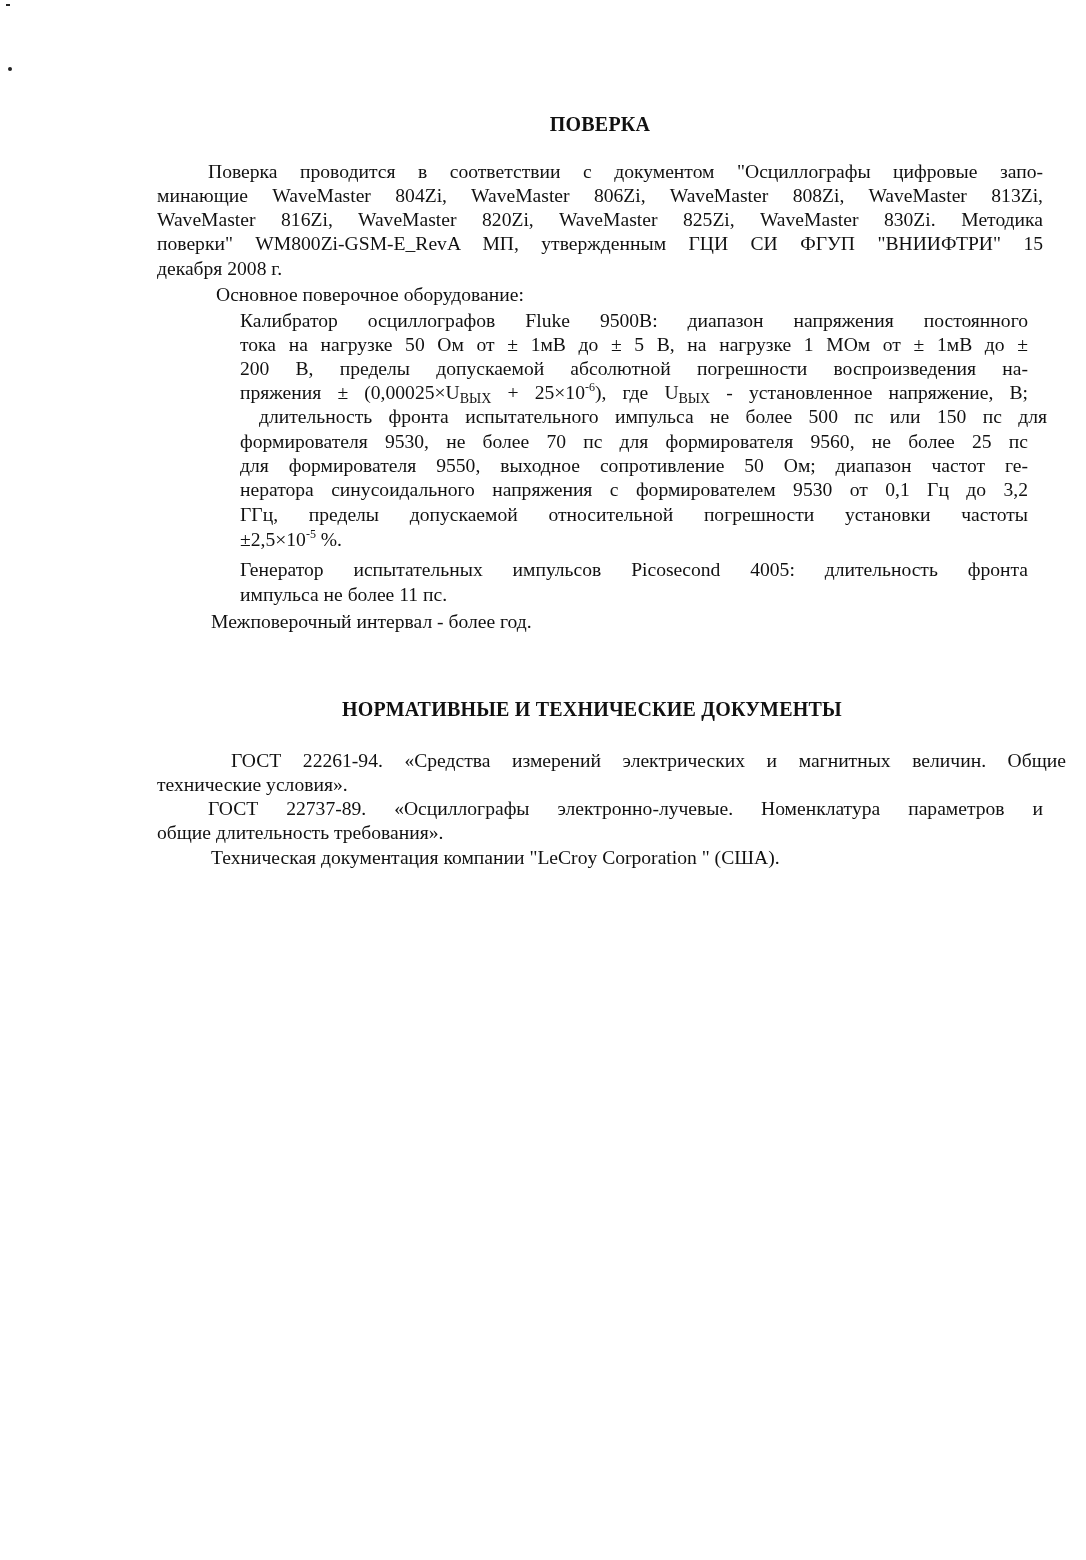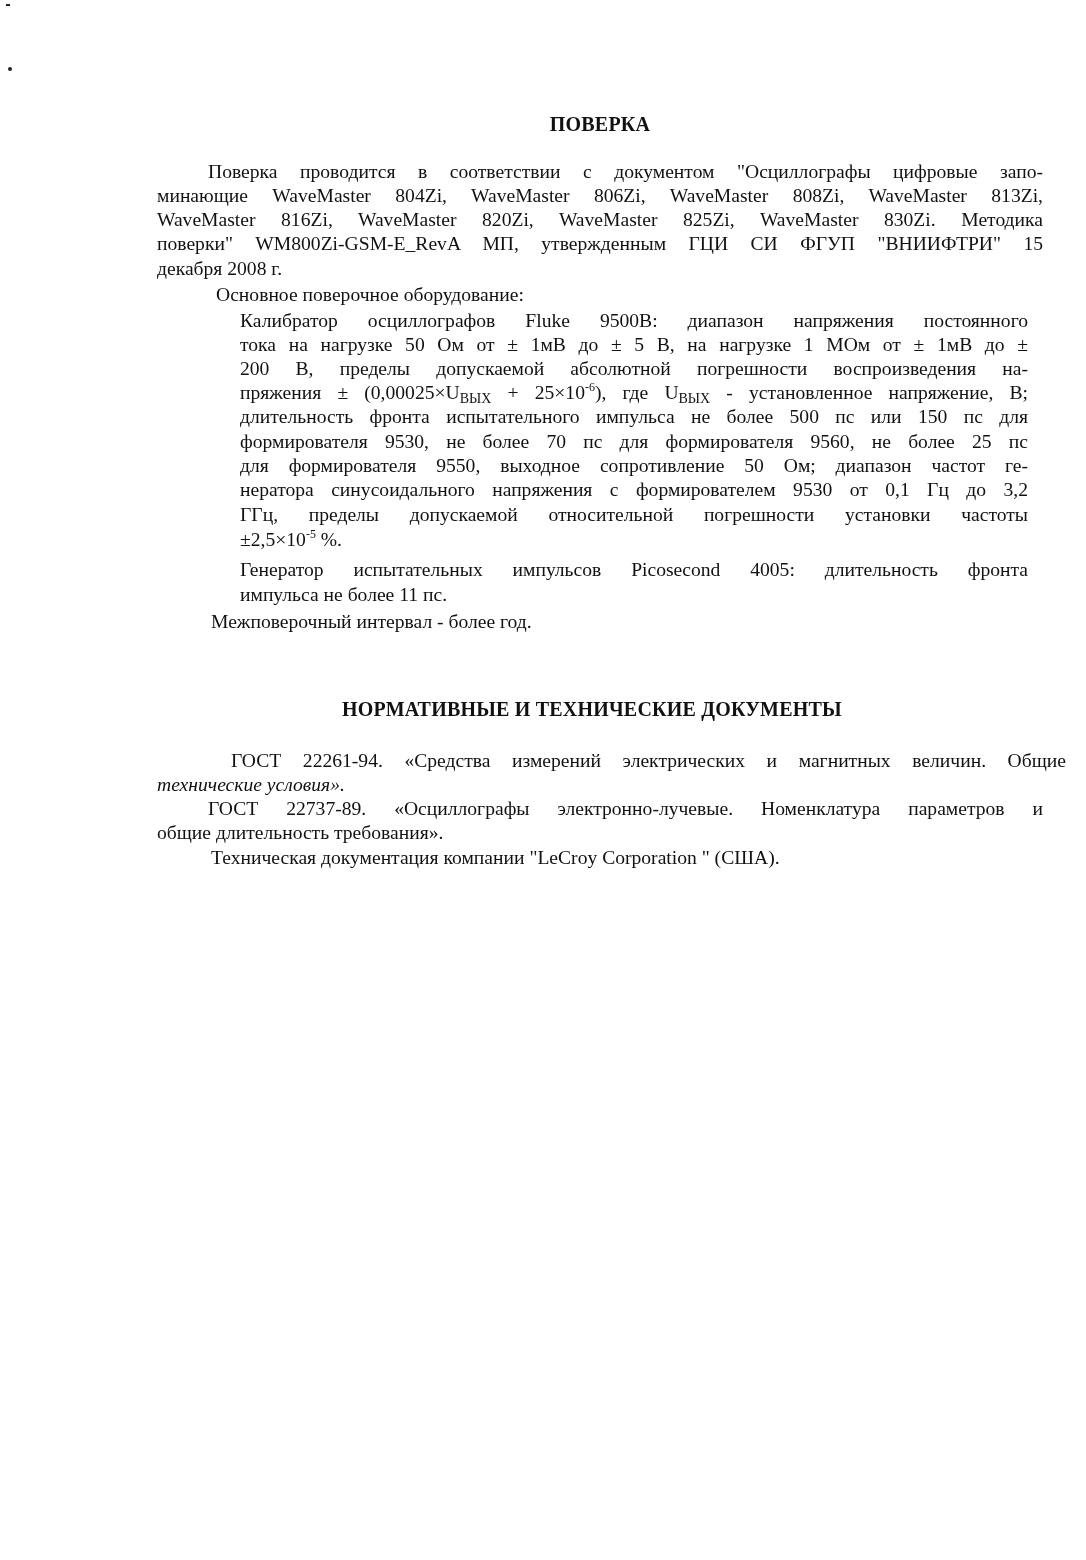--- a/index.html
+++ b/index.html
@@ -80,42 +80,42 @@
     <div class="line full last" style="top:257px;">декабря 2008 г.</div>
   </div>
 
   <div class="line sub-label last" style="top:283px;">Основное поверочное оборудование:</div>
 
   <div>
     <div class="line ind" style="top:309px;">Калибратор осциллографов Fluke 9500В: диапазон напряжения постоянного</div>
     <div class="line ind" style="top:333px;">тока на нагрузке 50 Ом  от  ± 1мВ до ± 5 В, на нагрузке 1 МОм  от ± 1мВ до ±</div>
     <div class="line ind" style="top:357px;">200 В, пределы допускаемой абсолютной погрешности воспроизведения на-</div>
     <div class="line ind" style="top:381px;"><span>пряжения ± (0,00025×U</span><sub>вых</sub><span> + 25×10</span><sup>-6</sup><span>), где U</span><sub>вых</sub><span> - установленное  напряжение, В;</span></div>
-    <div class="line ind" style="top:405px;">длительность фронта испытательного импульса не более 500 пс или 150 пс для</div>
+    <div class="line ind" style="top:405px;margin-left:19px;">длительность фронта испытательного импульса не более 500 пс или 150 пс для</div>
     <div class="line ind" style="top:430px;">формирователя 9530, не более 70 пс для формирователя 9560, не более 25 пс</div>
     <div class="line ind" style="top:454px;">для формирователя 9550, выходное сопротивление 50 Ом; диапазон частот ге-</div>
     <div class="line ind" style="top:478px;">нератора синусоидального напряжения с формирователем 9530 от 0,1 Гц  до 3,2</div>
     <div class="line ind" style="top:503px;">ГГц, пределы допускаемой относительной погрешности установки частоты</div>
     <div class="line ind last" style="top:528px;"><span>±2,5×10</span><sup>-5</sup><span> %.</span></div>
   </div>
 
   <div>
     <div class="line ind" style="top:558px;">Генератор испытательных импульсов Picosecond 4005: длительность фронта</div>
     <div class="line ind last" style="top:583px;">импульса не более 11 пс.</div>
   </div>
 
   <div class="line mid-label last" style="top:610px;">Межповерочный интервал - более  год.</div>
 </div>
 
 <div>
   <div class="heading heading-2">НОРМАТИВНЫЕ  И  ТЕХНИЧЕСКИЕ ДОКУМЕНТЫ</div>
 
   <div>
     <div class="line full-first" style="top:749px;margin-left:23px;">ГОСТ 22261-94. «Средства измерений электрических и магнитных величин. Общие</div>
-    <div class="line full last" style="top:773px;font-style:italic;">технические условия».</div>
+    <div class="line full last" style="top:773px;">технические условия».</div>
   </div>
 
   <div>
     <div class="line full-first" style="top:797px;">ГОСТ 22737-89. «Осциллографы электронно-лучевые.  Номенклатура параметров и</div>
     <div class="line full last" style="top:821px;">общие длительность требования».</div>
   </div>
 
   <div>
     <div class="line mid-label last" style="top:846px;">Техническая документация компании "LeCroy Corporation " (США).</div>
   </div>

